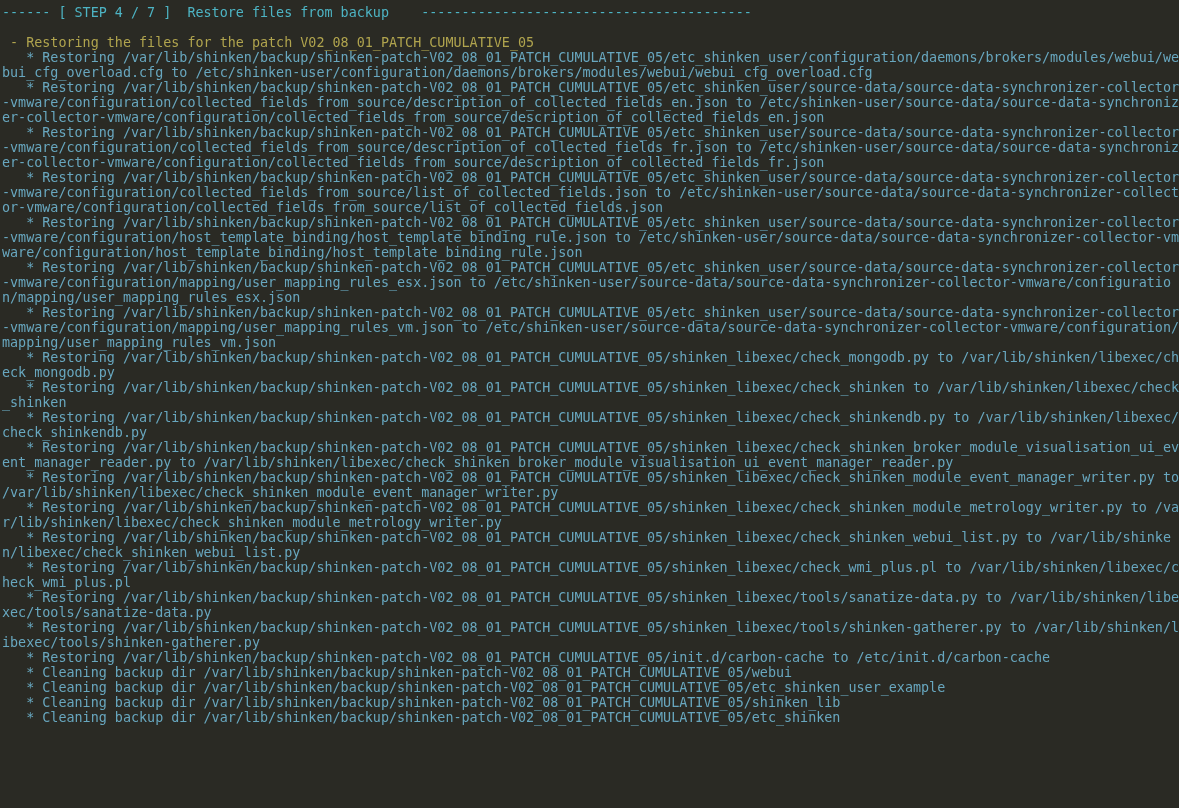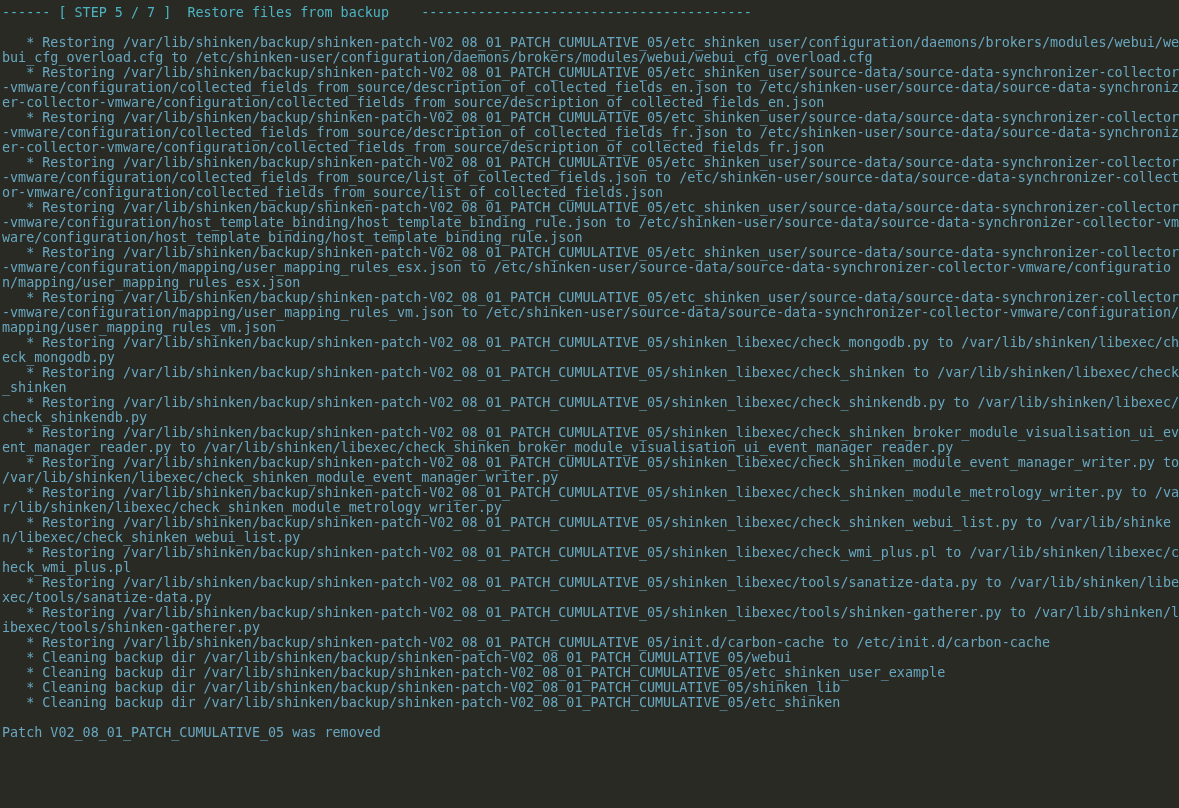--- a/index.html
+++ b/index.html
@@ -29,24 +29,25 @@
   }
   .blank {
     height: 15px;
   }
 </style>
 </head>
 <body style="background: rgb(42, 42, 36);">
 
 <div class="terminal" style="color: rgb(104, 167, 191); background: rgb(42, 42, 36);">
 
-  <div class="line" style="color: rgb(77, 180, 196);">------ [ STEP 5 / 7 ]  Restore files from backup    -----------------------------------------</div>
+  <div class="line" style="color: rgb(77, 180, 196);">------ [ STEP 4 / 7 ]  Restore files from backup    -----------------------------------------</div>
 
   <div class="line blank"></div>
 
+  <div class="line" style="color: rgb(176, 164, 78);"> - Restoring the files for the patch V02_08_01_PATCH_CUMULATIVE_05</div>
 
   <div id="log-lines">
       <div class="line">   * Restoring /var/lib/shinken/backup/shinken-patch-V02_08_01_PATCH_CUMULATIVE_05/etc_shinken_user/configuration/daemons/brokers/modules/webui/webui_cfg_overload.cfg to /etc/shinken-user/configuration/daemons/brokers/modules/webui/webui_cfg_overload.cfg</div>
       <div class="line">   * Restoring /var/lib/shinken/backup/shinken-patch-V02_08_01_PATCH_CUMULATIVE_05/etc_shinken_user/source-data/source-data-synchronizer-collector-vmware/configuration/collected_fields_from_source/description_of_collected_fields_en.json to /etc/shinken-user/source-data/source-data-synchronizer-collector-vmware/configuration/collected_fields_from_source/description_of_collected_fields_en.json</div>
       <div class="line">   * Restoring /var/lib/shinken/backup/shinken-patch-V02_08_01_PATCH_CUMULATIVE_05/etc_shinken_user/source-data/source-data-synchronizer-collector-vmware/configuration/collected_fields_from_source/description_of_collected_fields_fr.json to /etc/shinken-user/source-data/source-data-synchronizer-collector-vmware/configuration/collected_fields_from_source/description_of_collected_fields_fr.json</div>
       <div class="line">   * Restoring /var/lib/shinken/backup/shinken-patch-V02_08_01_PATCH_CUMULATIVE_05/etc_shinken_user/source-data/source-data-synchronizer-collector-vmware/configuration/collected_fields_from_source/list_of_collected_fields.json to /etc/shinken-user/source-data/source-data-synchronizer-collector-vmware/configuration/collected_fields_from_source/list_of_collected_fields.json</div>
       <div class="line">   * Restoring /var/lib/shinken/backup/shinken-patch-V02_08_01_PATCH_CUMULATIVE_05/etc_shinken_user/source-data/source-data-synchronizer-collector-vmware/configuration/host_template_binding/host_template_binding_rule.json to /etc/shinken-user/source-data/source-data-synchronizer-collector-vmware/configuration/host_template_binding/host_template_binding_rule.json</div>
       <div class="line">   * Restoring /var/lib/shinken/backup/shinken-patch-V02_08_01_PATCH_CUMULATIVE_05/etc_shinken_user/source-data/source-data-synchronizer-collector-vmware/configuration/mapping/user_mapping_rules_esx.json to /etc/shinken-user/source-data/source-data-synchronizer-collector-vmware/configuration/mapping/user_mapping_rules_esx.json</div>
       <div class="line">   * Restoring /var/lib/shinken/backup/shinken-patch-V02_08_01_PATCH_CUMULATIVE_05/etc_shinken_user/source-data/source-data-synchronizer-collector-vmware/configuration/mapping/user_mapping_rules_vm.json to /etc/shinken-user/source-data/source-data-synchronizer-collector-vmware/configuration/mapping/user_mapping_rules_vm.json</div>
       <div class="line">   * Restoring /var/lib/shinken/backup/shinken-patch-V02_08_01_PATCH_CUMULATIVE_05/shinken_libexec/check_mongodb.py to /var/lib/shinken/libexec/check_mongodb.py</div>
@@ -61,15 +62,14 @@
       <div class="line">   * Restoring /var/lib/shinken/backup/shinken-patch-V02_08_01_PATCH_CUMULATIVE_05/shinken_libexec/tools/shinken-gatherer.py to /var/lib/shinken/libexec/tools/shinken-gatherer.py</div>
       <div class="line">   * Restoring /var/lib/shinken/backup/shinken-patch-V02_08_01_PATCH_CUMULATIVE_05/init.d/carbon-cache to /etc/init.d/carbon-cache</div>
       <div class="line">   * Cleaning backup dir /var/lib/shinken/backup/shinken-patch-V02_08_01_PATCH_CUMULATIVE_05/webui</div>
       <div class="line">   * Cleaning backup dir /var/lib/shinken/backup/shinken-patch-V02_08_01_PATCH_CUMULATIVE_05/etc_shinken_user_example</div>
       <div class="line">   * Cleaning backup dir /var/lib/shinken/backup/shinken-patch-V02_08_01_PATCH_CUMULATIVE_05/shinken_lib</div>
       <div class="line">   * Cleaning backup dir /var/lib/shinken/backup/shinken-patch-V02_08_01_PATCH_CUMULATIVE_05/etc_shinken</div>
     </div>
 
   <div class="line blank"></div>
 
-  <div class="line">Patch V02_08_01_PATCH_CUMULATIVE_05 was removed</div>
 
 </div>
 
 </body></html>

